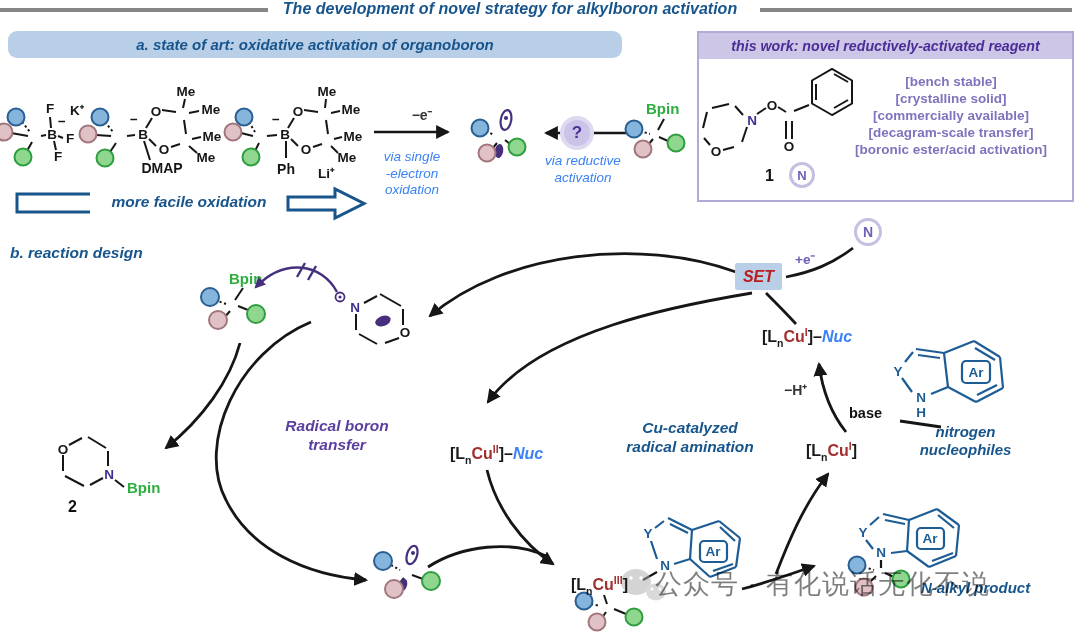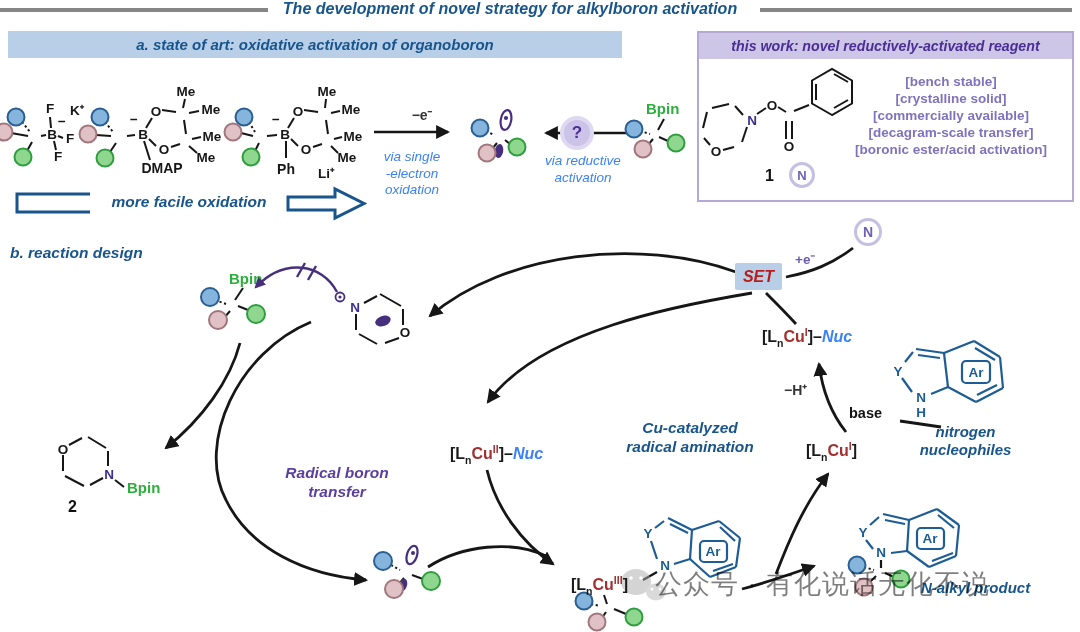--- a/index.html
+++ b/index.html
@@ -8,21 +8,21 @@
   .abs{position:absolute;}
   .hline{height:4px;background:#868686;}
   .title{font-size:16px;font-weight:700;font-style:italic;color:#18558c;text-align:center;}
   .bar{display:flex;align-items:center;justify-content:center;font-weight:700;font-style:italic;}
   .bar-a{background:#b9cfe8;color:#18558c;font-size:15px;}
   .bar-w{background:#cdc6e6;color:#4a2d96;font-size:14.2px;}
   .twbox{border:2.5px solid #b3a9d4;box-sizing:border-box;background:#fff;}
   .features{color:#8073bd;font-weight:700;font-size:13.5px;line-height:17px;text-align:center;}
   .annot{font-style:italic;color:#3b82f6;font-size:13.5px;line-height:16.5px;text-align:center;}
   .blab{font-weight:700;font-style:italic;color:#18558c;}
-  .plab{font-weight:700;font-style:italic;color:#5b3fa0;margin-top:47px;}
+  .plab{font-weight:700;font-style:italic;color:#5b3fa0;}
   .setbox{background:#b9cfe8;color:#b91c1c;font-weight:700;font-style:italic;font-size:16px;
           display:flex;align-items:center;justify-content:center;border-radius:2px;}
   .ncirc{border:3.5px solid #c5bfe2;border-radius:50%;background:#fff;color:#6e61b5;
          font-weight:700;font-size:13px;display:flex;align-items:center;justify-content:center;box-sizing:border-box;}
   .qcirc{background:#cbc3e8;border:4px solid #ded8f0;border-radius:50%;color:#4a2d96;
          font-weight:700;font-size:17px;display:flex;align-items:center;justify-content:center;box-sizing:border-box;}
   .formula{font-weight:700;font-size:16px;color:#1a1a1a;white-space:nowrap;}
   .formula sub{font-size:10.5px;}
   .formula sup{font-size:10.5px;}
   .cu{color:#a33030;}
@@ -38,21 +38,21 @@
 </style>
 </head>
 <body>
 
 <div id="fig">
 
   <div class="abs hline" style="left:0;top:8px;width:268px;"></div>
   <div class="abs hline" style="left:760px;top:8px;width:312px;"></div>
   <div class="abs title" style="left:250px;top:0;width:520px;">The development of novel strategy for alkylboron activation</div>
 
-  <div class="abs bar bar-a" style="left:8px;top:31px;width:614px;height:27px;">
+  <div class="abs bar bar-a" style="left:8px;top:31px;width:614px;height:27px;border-radius:9px;">
     <span>a. state of art: oxidative activation of organoboron</span>
   </div>
 
   <div class="abs twbox" style="left:697px;top:31px;width:377px;height:171px;">
     <div class="bar bar-w" style="width:100%;height:26px;">
       <span>this work: novel reductively-activated reagent</span>
     </div>
   </div>
 
   <svg class="abs" style="left:0;top:0;" width="1080" height="632" viewBox="0 0 1080 632">

